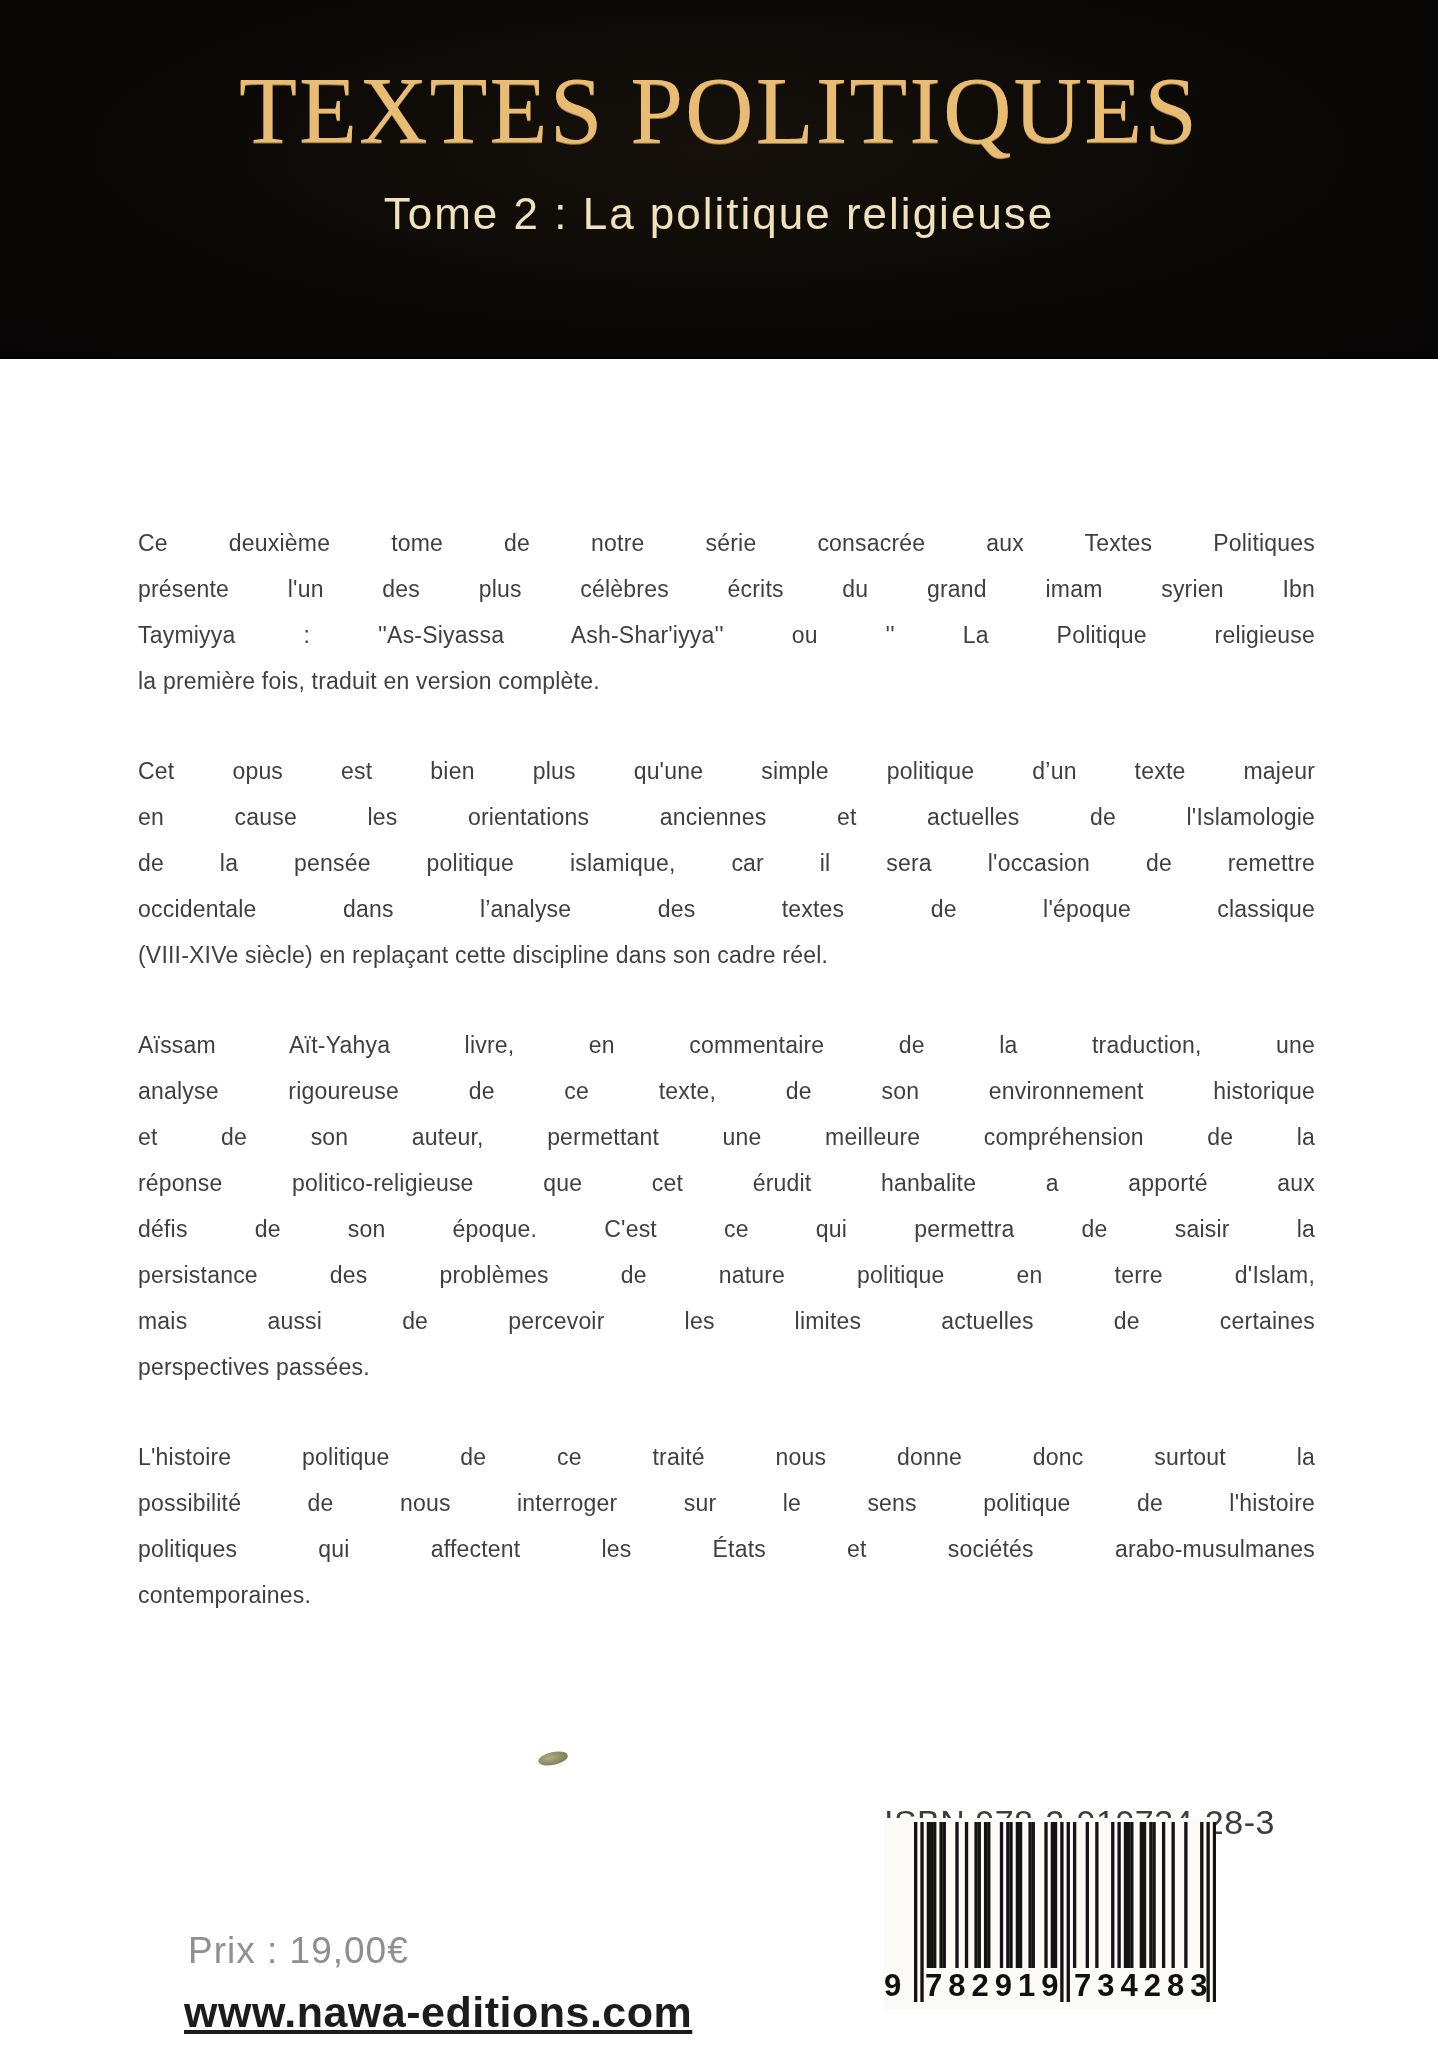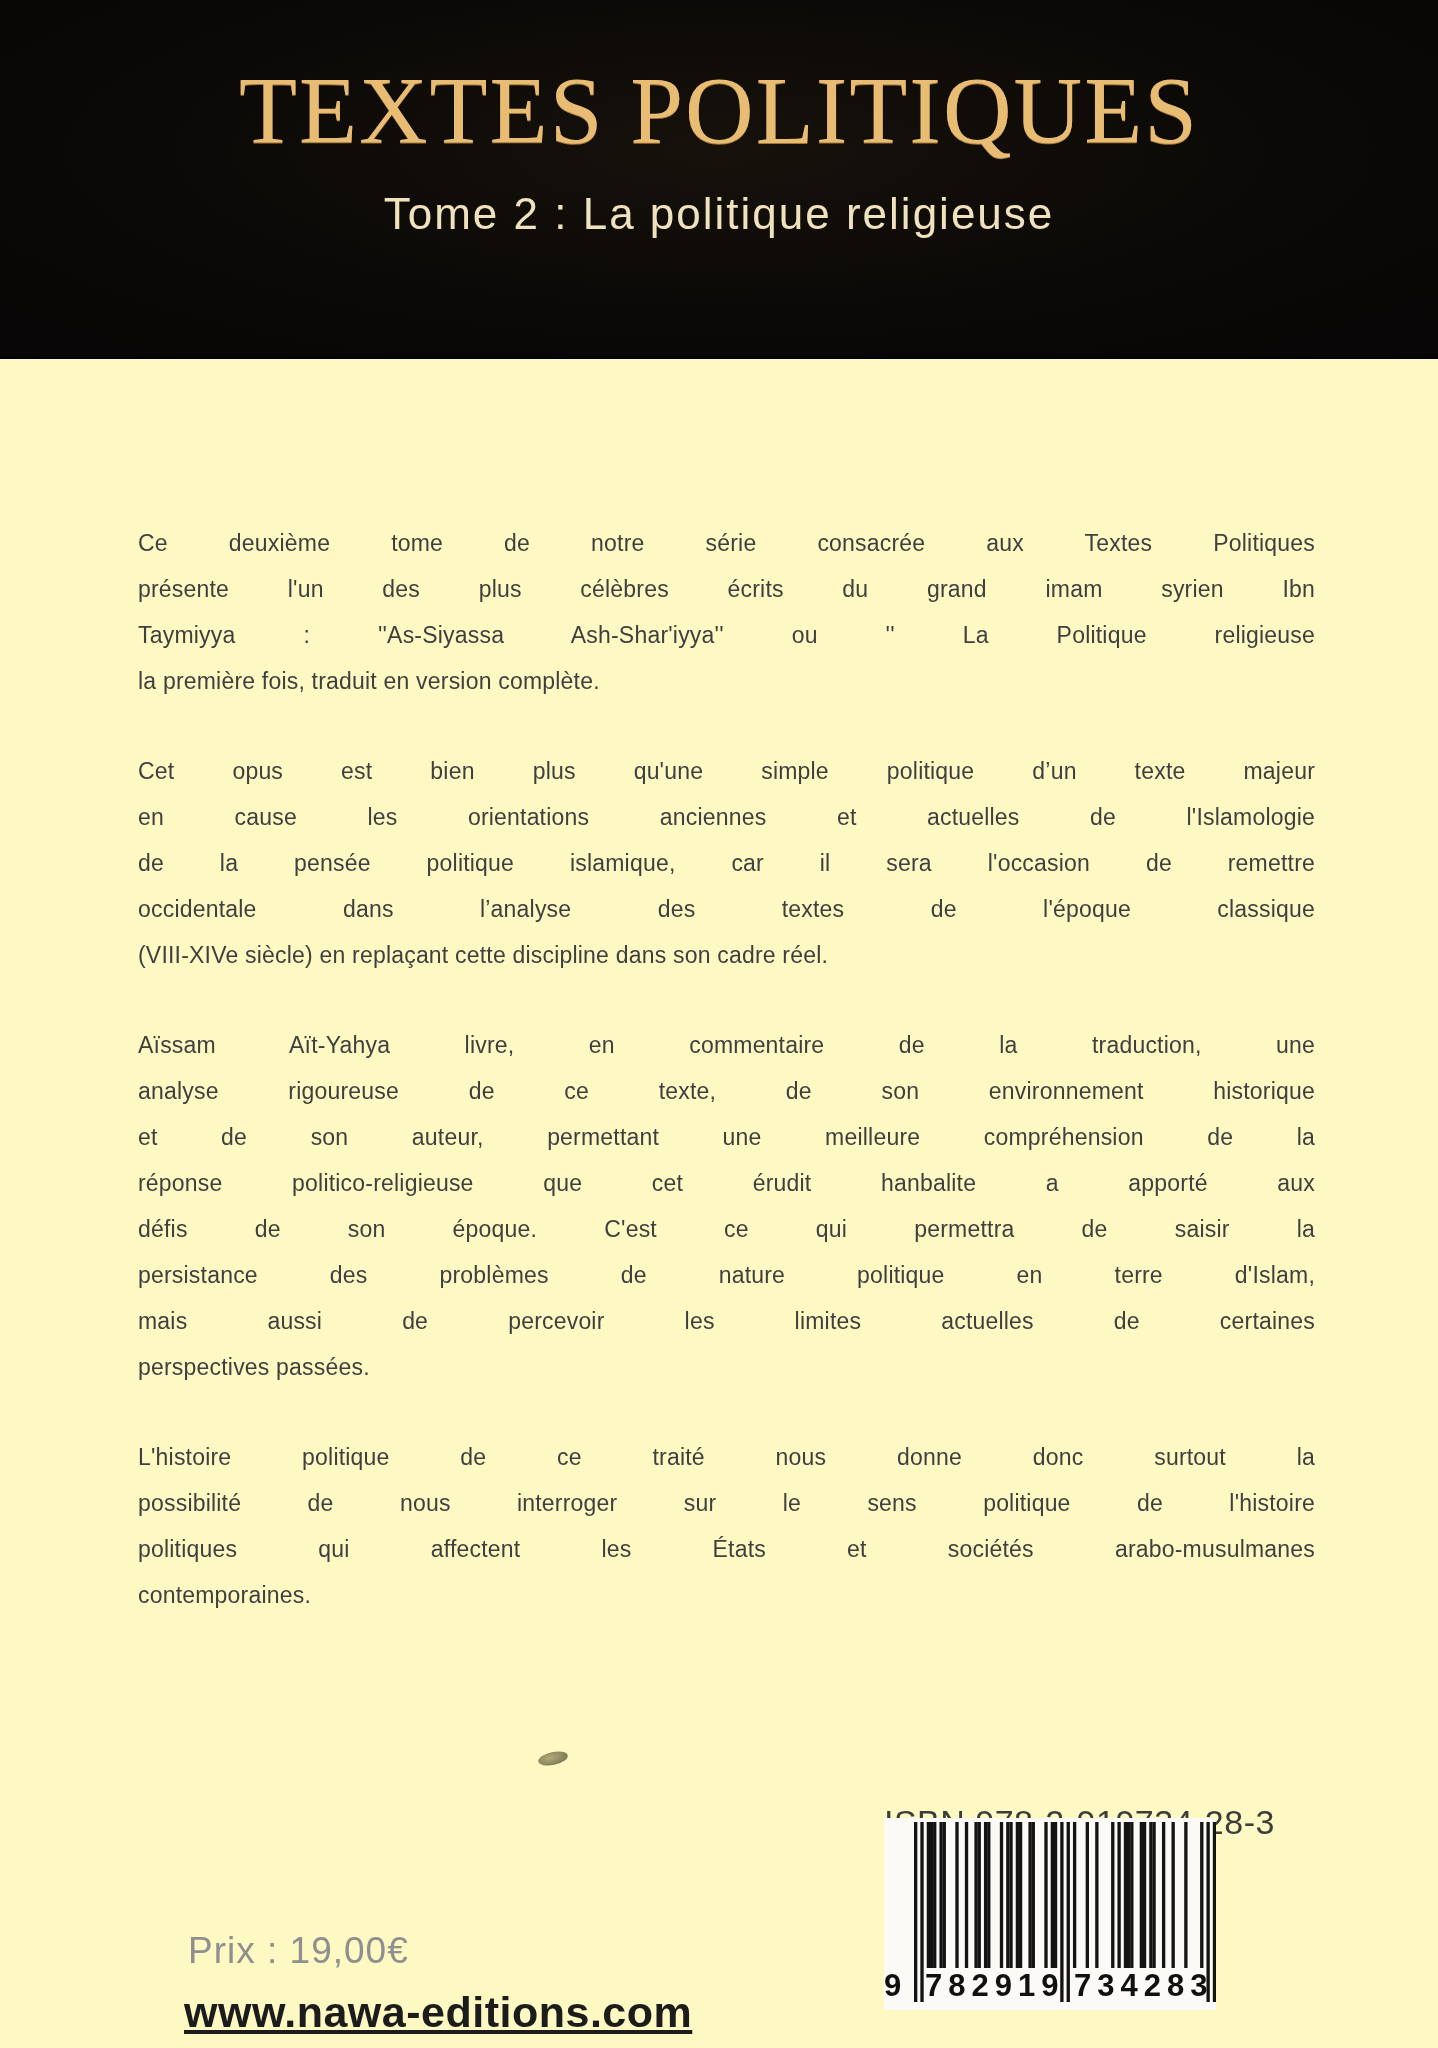--- a/index.html
+++ b/index.html
@@ -1,20 +1,20 @@
 <!DOCTYPE html>
 <html><head>
 <meta charset="utf-8">
 <style>
   html,body{margin:0;padding:0;background:#e8e6e2;}
   .page{
     position:relative;
     width:1438px;height:2048px;
     margin:0 auto;
-    background:#fef9c3;
+    background:#ffffff;
     overflow:hidden;
     font-family:"Liberation Sans","DejaVu Sans",sans-serif;
   }
   
   .band{
     position:absolute;left:0;top:0;width:1438px;height:357px;
     background:radial-gradient(ellipse at 50% 42%, #16110b 0%, #0b0907 55%, #070505 100%);
     text-align:center;
     border-bottom:2px solid #000;
   }

